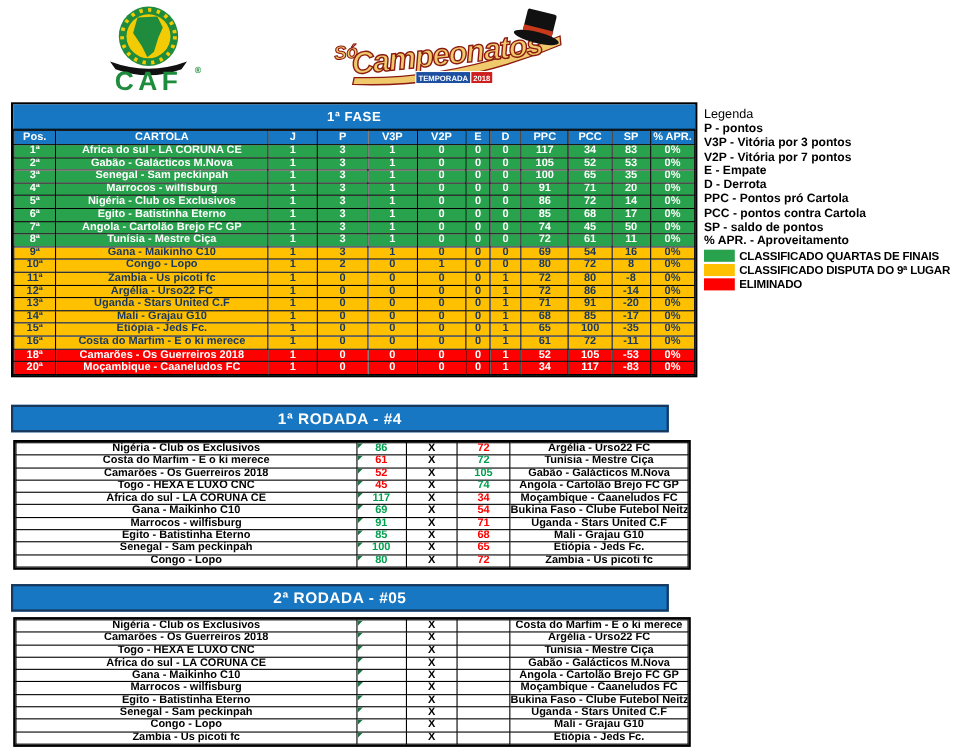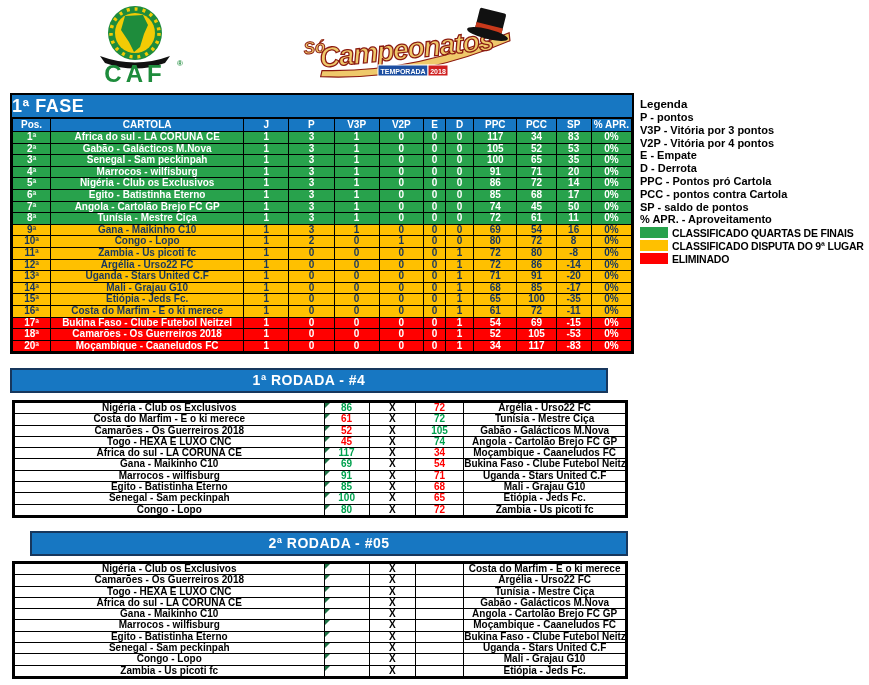--- a/index.html
+++ b/index.html
@@ -6,48 +6,48 @@
   body{
     width:869px;height:685px;position:relative;overflow:hidden;background:#fff;
     font-family:"Liberation Sans","DejaVu Sans",sans-serif;
   }
   
   .caf-logo{position:absolute;left:55px;top:2px;width:160px;height:86px;}
   .brand-logo{position:absolute;left:292px;top:2px;width:228px;height:86px;}
   
   .standings-wrap{position:absolute;left:10px;top:93px;width:620px;border:2px solid #000;background:#fff;}
   .tbl-title{
-    background:#1777C2;color:#fff;font-weight:bold;font-size:18px;text-align:left;
+    background:#1777C2;color:#fff;font-weight:bold;font-size:12px;text-align:center;
     height:22px;line-height:22px;border-bottom:1px solid #000;letter-spacing:.5px;
   }
   table{border-collapse:collapse;table-layout:fixed;width:100%;}
   .standings th{
     background:#1777C2;color:#fff;font-size:10px;font-weight:bold;border:1px solid #000;
     padding:0;height:12px;line-height:12px;white-space:nowrap;overflow:hidden;
   }
   .standings td{
     border:1px solid #000;font-size:10px;font-weight:bold;text-align:center;
     padding:0;height:10.6px;line-height:10.6px;white-space:nowrap;overflow:hidden;
   }
   .st-green td{background:#28A24C;color:#fff;}
   .st-yellow td{background:#FFC000;color:#17375E;}
   .st-red td{background:#FF0000;color:#fff;}
   
   .legend{position:absolute;left:640px;top:98px;width:226px;color:#000;}
-  .legend-title{font-size:11.5px;font-weight:bold;line-height:13px;}
+  .legend-title{font-size:11.5px;font-weight:normal;line-height:13px;}
   .legend-items div{font-size:11px;font-weight:bold;line-height:12.8px;white-space:nowrap;}
   .lg-status{display:flex;align-items:center;height:12.5px;margin-top:.5px;}
   .lg-status .swatch{display:inline-block;width:28px;height:11px;margin-right:4px;flex:none;}
   .lg-status span:last-child{font-size:10.5px;font-weight:bold;white-space:nowrap;letter-spacing:-0.2px;}
   
   .round-bar{
     position:absolute;left:10px;width:594px;height:21px;background:#1777C2;border:2px solid #17375D;
     color:#fff;font-weight:bold;font-size:14px;text-align:center;line-height:21px;letter-spacing:.5px;
   }
-  .round1-bar{top:368px;} .round2-bar{top:531px;margin-left:20px;}
+  .round1-bar{top:368px;} .round2-bar{top:531px;}
   .ft-wrap{position:absolute;left:12px;width:612px;border:2px solid #000;background:#fff;}
   .round1-table{top:400px;} .round2-table{top:561px;}
   .fixtures td{
     border:1px solid #000;font-size:10px;font-weight:bold;text-align:center;
     padding:0;height:10.3px;line-height:10.3px;white-space:nowrap;overflow:hidden;color:#000;
   }
   .ft-score{position:relative;}
   .tri{position:absolute;left:0;top:0;width:0;height:0;
     border-top:5px solid #1E7145;border-right:5px solid transparent;}
   .ft-x{color:#000;}
@@ -340,34 +340,20 @@
           <td>0</td>
           <td>0</td>
           <td>0</td>
           <td>1</td>
           <td>61</td>
           <td>72</td>
           <td>-11</td>
           <td>0%</td>
         </tr>
         <tr class="st-red">
-          <td>17ª</td>
-          <td>Bukina Faso - Clube Futebol Neitzel</td>
-          <td>1</td>
-          <td>0</td>
-          <td>0</td>
-          <td>0</td>
-          <td>0</td>
-          <td>1</td>
-          <td>54</td>
-          <td>69</td>
-          <td>-15</td>
-          <td>0%</td>
-        </tr>
-        <tr class="st-red">
           <td>18ª</td>
           <td>Camarões - Os Guerreiros 2018</td>
           <td>1</td>
           <td>0</td>
           <td>0</td>
           <td>0</td>
           <td>0</td>
           <td>1</td>
           <td>52</td>
           <td>105</td>
@@ -390,21 +376,21 @@
         </tr>
       </tbody>
   </table>
 </div>
 
 <div class="legend">
   <div class="legend-title">Legenda</div>
   <div class="legend-items">
       <div>P - pontos</div>
       <div>V3P - Vitória por 3 pontos</div>
-      <div>V2P - Vitória por 4 pontos</div>
+      <div>V2P - Vitória por 7 pontos</div>
       <div>E - Empate</div>
       <div>D - Derrota</div>
       <div>PPC - Pontos pró Cartola</div>
       <div>PCC - pontos contra Cartola</div>
       <div>SP - saldo de pontos</div>
       <div>% APR. - Aproveitamento</div>
     </div>
   <div>
       <div class="lg-status">
         <span class="swatch" style="background: rgb(40, 162, 76);"></span>

